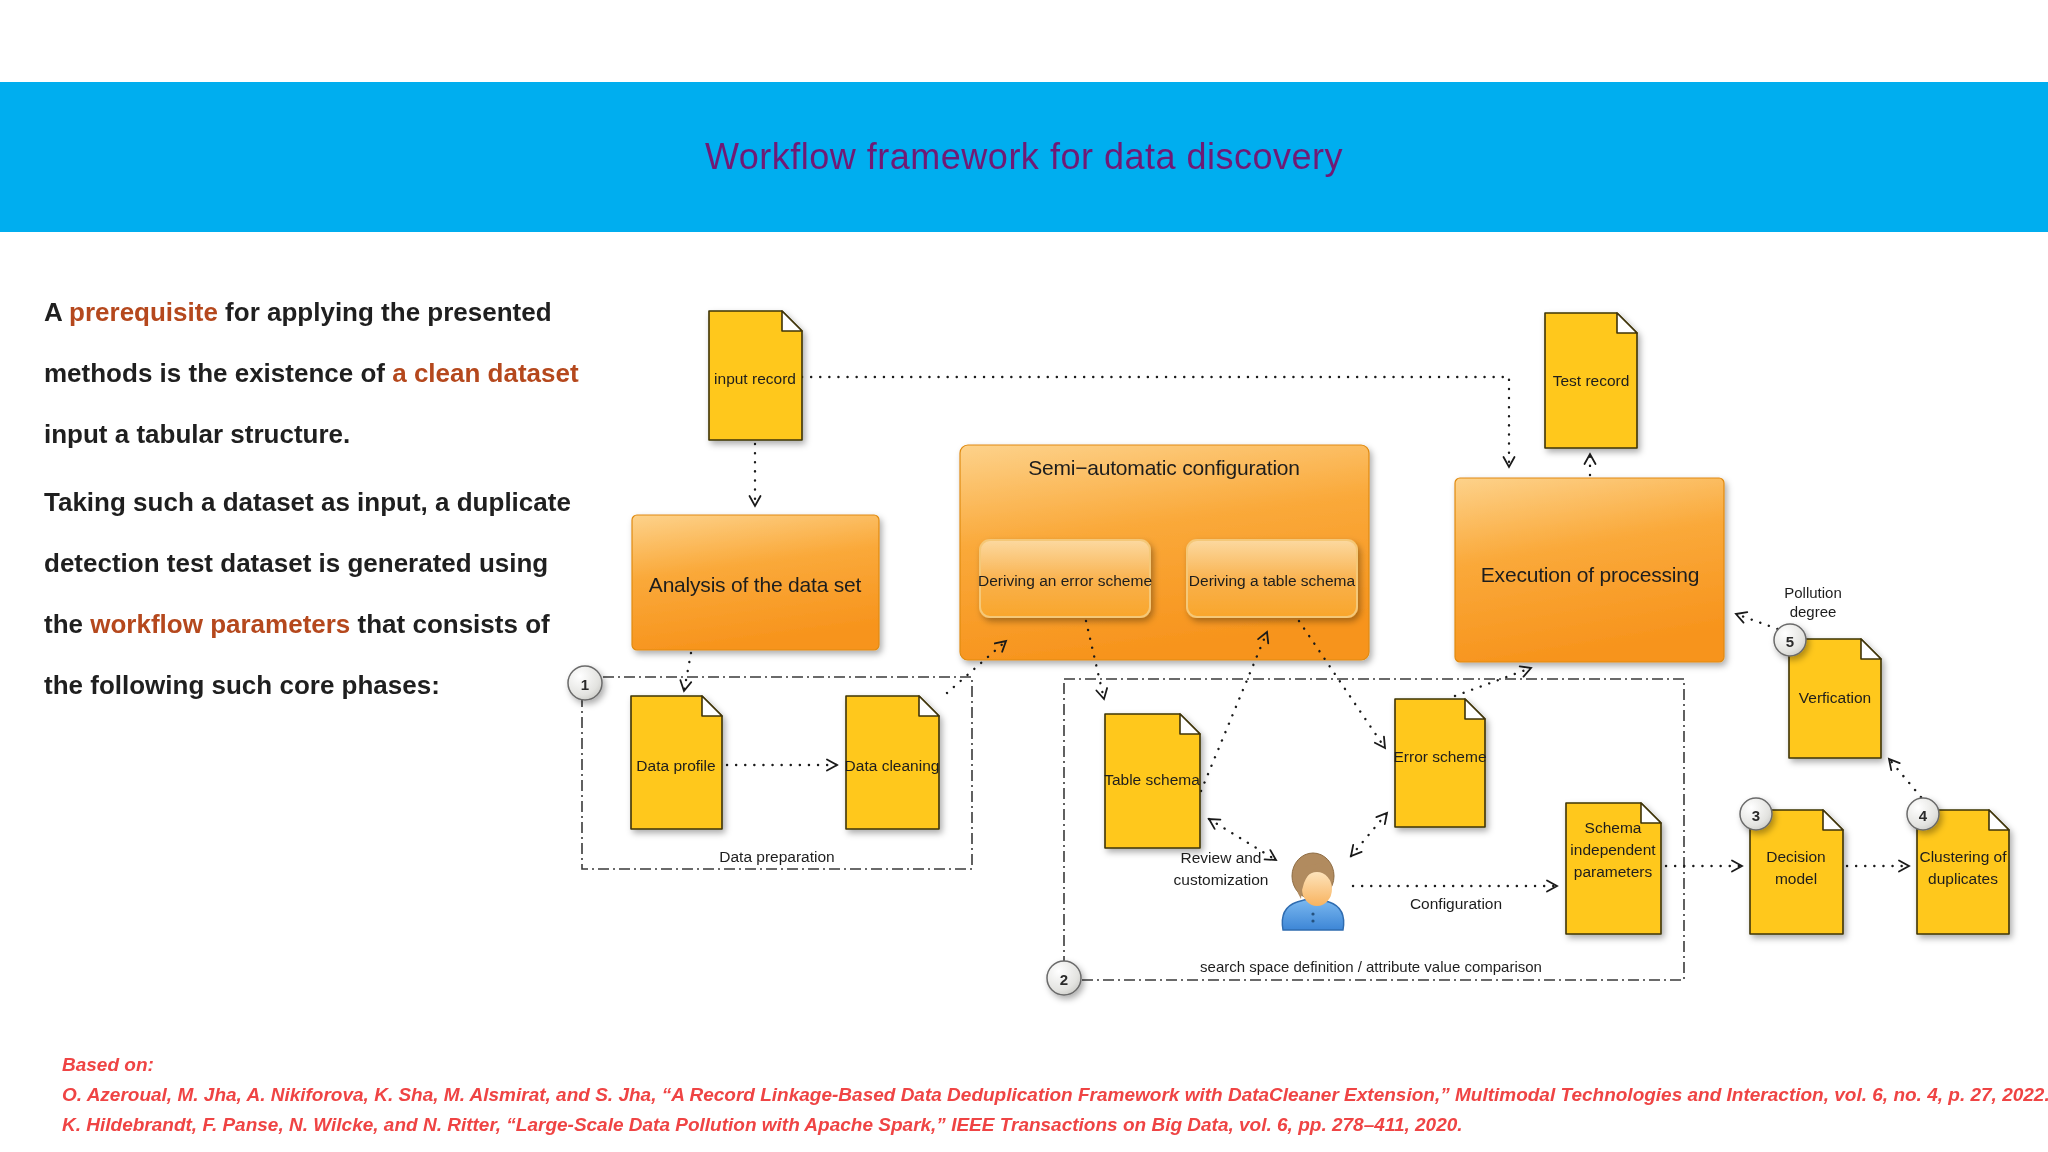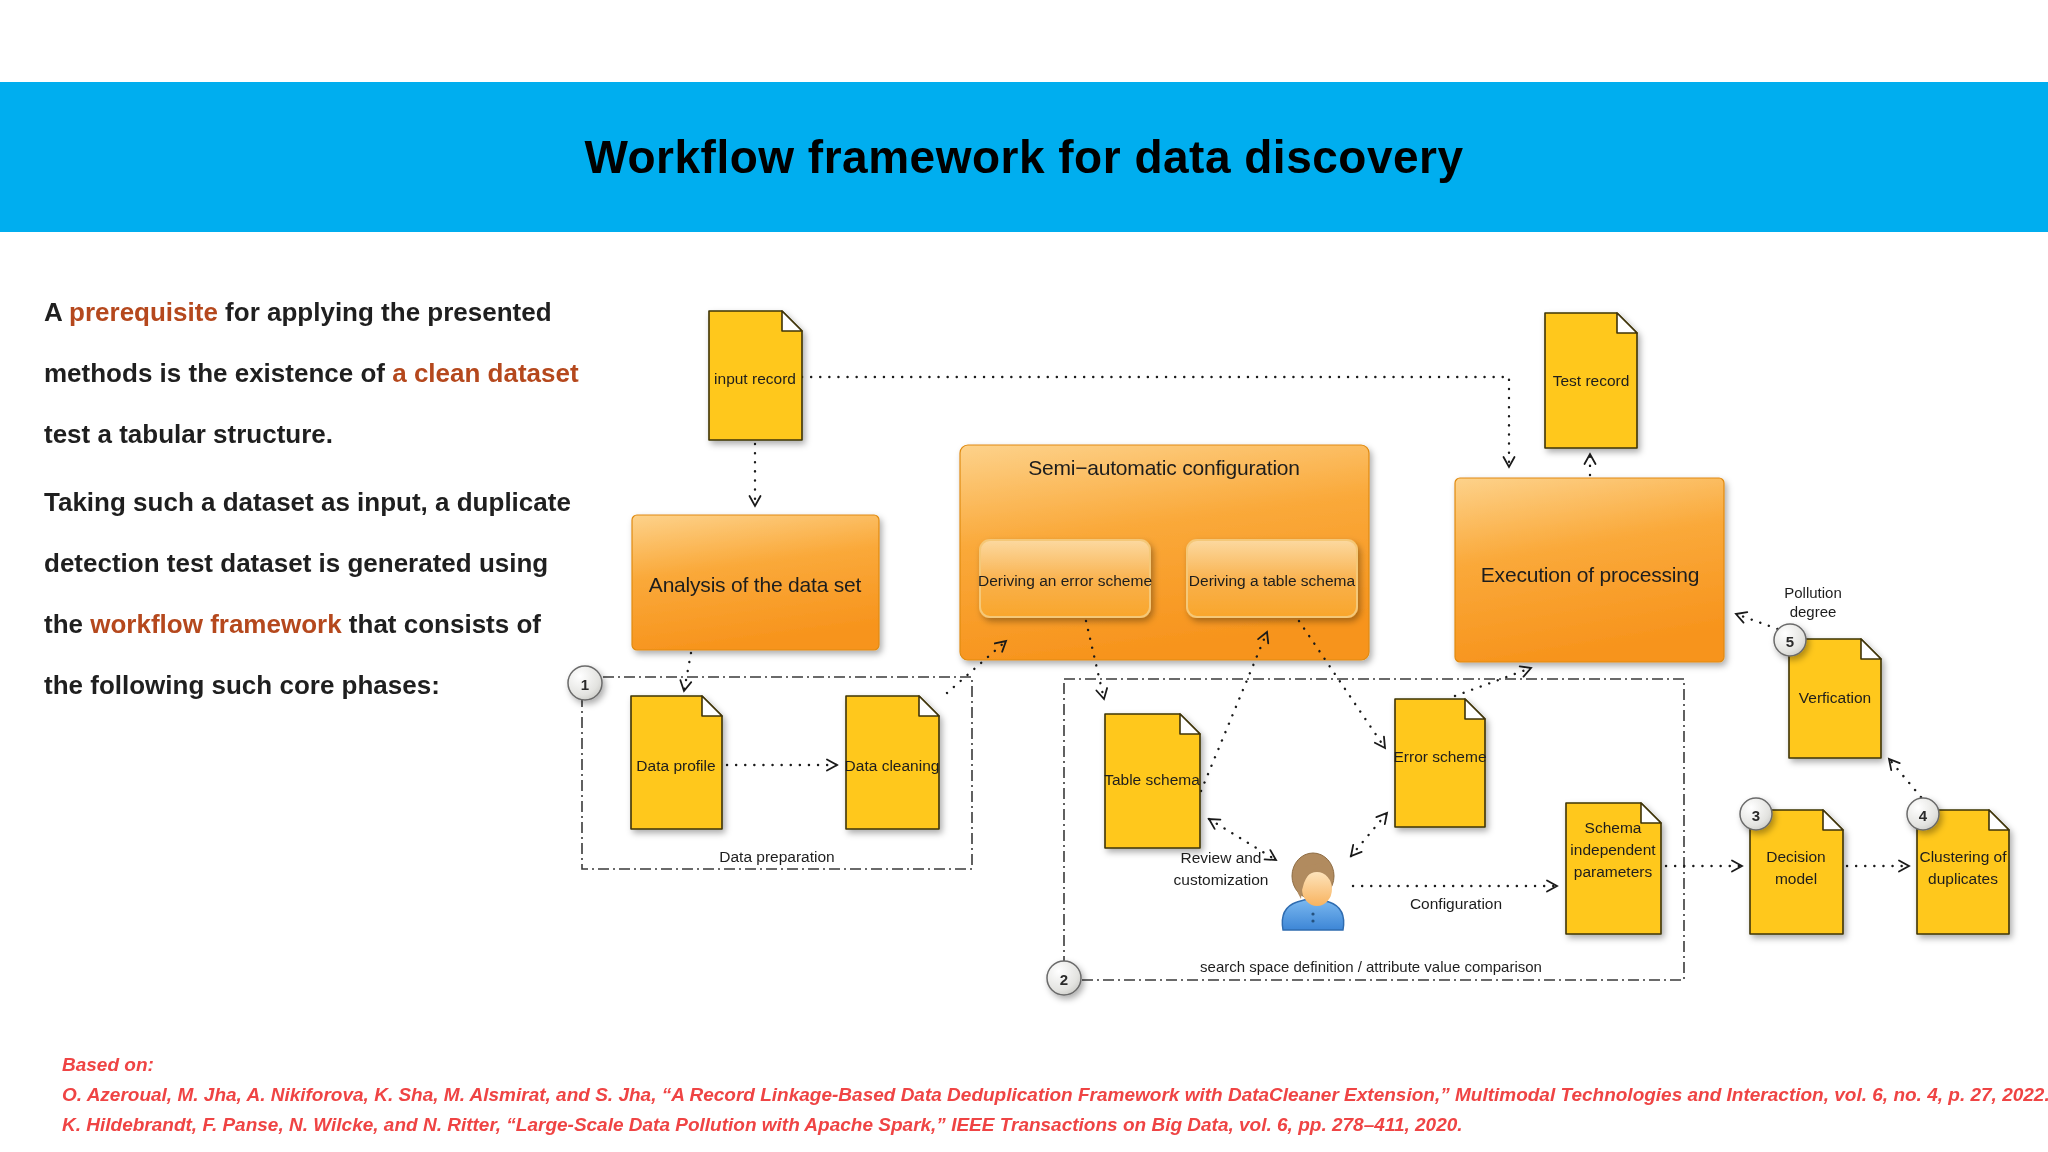--- a/index.html
+++ b/index.html
@@ -1,21 +1,21 @@
 <!DOCTYPE html>
 <html><head>
 <meta charset="utf-8">
 <style>
   html,body{margin:0;padding:0;background:#ffffff;}
   .stage{position:relative;width:2048px;height:1152px;background:#ffffff;overflow:hidden;
          font-family:"Liberation Sans","DejaVu Sans",sans-serif;}
   
   .banner{position:absolute;left:0;top:82px;width:2048px;height:150px;background:#00AEEF;
           display:flex;align-items:center;justify-content:center;}
-  .banner-title{margin:0;color:#000000;font-size:46px;font-weight:700;letter-spacing:.5px;}
+  .banner-title{margin:0;color:#701a75;font-size:36px;font-weight:400;letter-spacing:.5px;}
   
   .intro{position:absolute;left:0;top:0;width:640px;height:928px;color:#1f1f1f;}
   .para{position:absolute;left:44px;}
   .tline{line-height:61px;font-size:26px;font-weight:bold;white-space:nowrap;}
   .accent{color:#b5481d;}
   .phases{position:absolute;left:88px;top:721px;}
   .phase{height:74px;line-height:74px;font-size:26px;font-weight:bold;color:#b5481d;white-space:nowrap;}
   
   .diagram{position:absolute;left:0;top:0;}
   .dg-label{dominant-baseline:central;text-anchor:middle;fill:#1d1d1d;}
@@ -33,26 +33,26 @@
 <div class="stage">
 
   <header class="banner">
     <h1 class="banner-title">Workflow framework for data discovery</h1>
   </header>
 
   <section class="intro">
     <div class="para" style="top:282px">
       <div class="tline"><span>A </span><span class="accent">prerequisite</span><span> for applying the presented</span></div>
       <div class="tline"><span>methods is the existence of </span><span class="accent">a clean dataset</span></div>
-      <div class="tline"><span>test a tabular structure.</span></div>
+      <div class="tline"><span>input a tabular structure.</span></div>
     </div>
     <div class="para" style="top:472px">
       <div class="tline"><span>Taking such a dataset as input, a duplicate</span></div>
       <div class="tline"><span>detection test dataset is generated using</span></div>
-      <div class="tline"><span>the </span><span class="accent">workflow framework</span><span> that consists of</span></div>
+      <div class="tline"><span>the </span><span class="accent">workflow parameters</span><span> that consists of</span></div>
       <div class="tline"><span>the following such core phases:</span></div>
     </div>
   </section>
 
   <svg class="diagram" width="2048" height="1152" viewBox="0 0 2048 1152">
     <defs>
       <linearGradient id="gBox" x1="0" y1="0" x2="0.25" y2="1">
         <stop offset="0" stop-color="#fdd28b"></stop>
         <stop offset="0.45" stop-color="#faa93a"></stop>
         <stop offset="1" stop-color="#f7941d"></stop>

